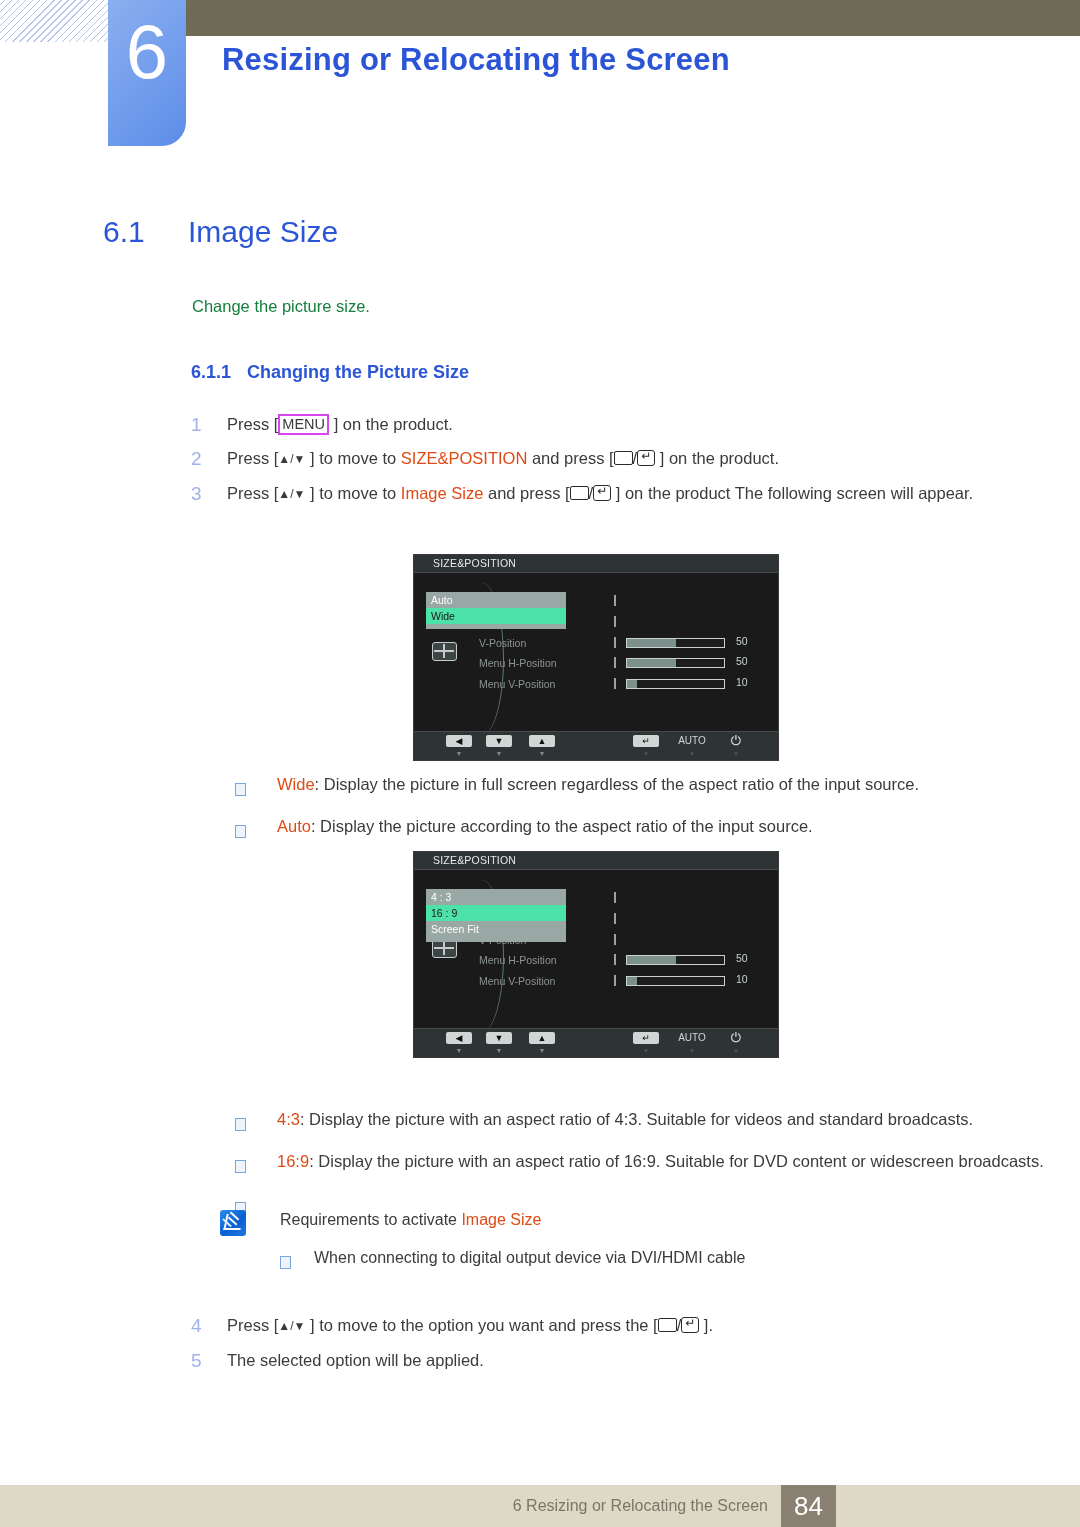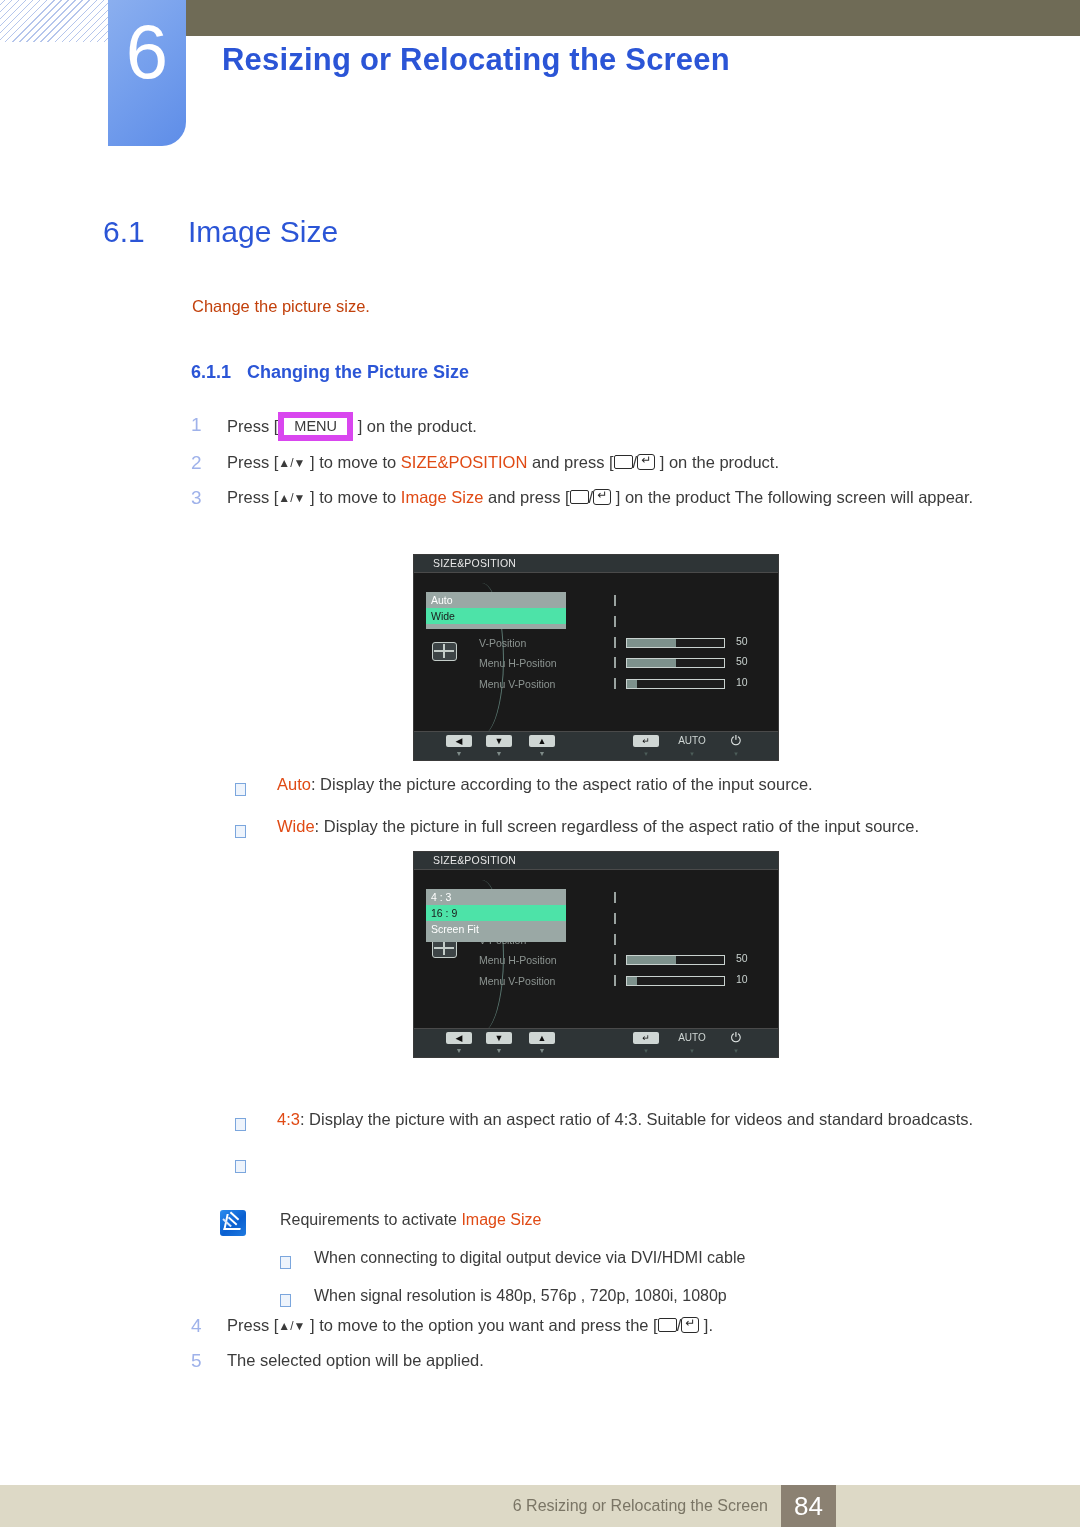--- a/index.html
+++ b/index.html
@@ -85,21 +85,21 @@
     left: 188px;
     top: 215px;
     font-size: 30px;
     color: #2b55d6;
   }
   .intro-text {
     position: absolute;
     left: 192px;
     top: 297px;
     font-size: 16.5px;
-    color: #c2410c;
+    color: #15803d;
   }
   .subsec {
     position: absolute;
     left: 191px;
     top: 362px;
     font-size: 18px;
     color: #2b55d6;
     font-weight: bold;
   }
   .subsec-num { margin-right: 16px; }
@@ -119,22 +119,22 @@
     width: 36px;
     flex: 0 0 36px;
     color: #9fb2ea;
     font-size: 19px;
     line-height: 25px;
   }
   .step-body { flex: 1; }
   .kw-orange { color: #e04a14; }
   .kw-menu {
     display: inline-block;
-    border: 6px solid #d946ef;
-    padding: 0 10px;
+    border: 2px solid #d946ef;
+    padding: 0 2px;
     font-size: 14.5px;
     line-height: 17px;
     vertical-align: 1px;
   }
   .btn-arrows {
     font-size: 12px;
     letter-spacing: 0px;
     vertical-align: 1px;
   }
   .ico-src {
@@ -553,25 +553,25 @@
       <div class="osd-btn" style="left: 304px; width: 36px;">
         <span class="glyph pw">⏻</span>
         <span class="sub dim">▾</span>
       </div>
     </div>
   </div>
 
 <div class="bullets" id="bullets-top" style="left:235px; top:772px;">
     <div class="bullet">
       <div class="bullet-mark"><span></span></div>
-      <div class="bullet-body"><span class="kw-orange">Auto</span><span>: Display the picture according to the aspect ratio of the input source.</span></div>
+      <div class="bullet-body"><span class="kw-orange">Wide</span><span>: Display the picture in full screen regardless of the aspect ratio of the input source.</span></div>
     </div>
     <div class="bullet">
       <div class="bullet-mark"><span></span></div>
-      <div class="bullet-body"><span class="kw-orange">Wide</span><span>: Display the picture in full screen regardless of the aspect ratio of the input source.</span></div>
+      <div class="bullet-body"><span class="kw-orange">Auto</span><span>: Display the picture according to the aspect ratio of the input source.</span></div>
     </div>
   </div>
 
 <div class="osd osd-2" id="osd-2">
     <div class="osd-titlebar"></div>
     <div class="osd-title">SIZE&amp;POSITION</div>
     <div class="osd-sideicon">
       <i class="vbar"></i>
       <i class="hbar"></i>
     </div>
@@ -642,39 +642,39 @@
     </div>
   </div>
 
 <div class="bullets" id="bullets-bottom" style="left:235px; top:1069px;margin-top:38px;">
     <div class="bullet">
       <div class="bullet-mark"><span></span></div>
       <div class="bullet-body"><span class="kw-orange">4:3</span><span>: Display the picture with an aspect ratio of 4:3. Suitable for videos and standard broadcasts.</span></div>
     </div>
     <div class="bullet">
       <div class="bullet-mark"><span></span></div>
+      <div class="bullet-body"><span class="kw-orange">16:9</span><span>: Display the picture with an aspect ratio of 16:9. Suitable for DVD content or widescreen broadcasts.</span></div>
+    </div>
+    <div class="bullet">
+      <div class="bullet-mark"><span></span></div>
     </div>
   </div>
 
 <div class="note">
   <div class="note-head">
     <div class="note-icon"></div>
     <div class="note-text">
       <span>Requirements to activate </span><span class="kw-orange">Image Size</span>
     </div>
   </div>
   <div class="note-subs" id="note-subs">
       <div class="note-sub">
         <div class="bullet-mark"><span></span></div>
         <div>When connecting to digital output device via DVI/HDMI cable</div>
       </div>
-      <div class="note-sub">
-        <div class="bullet-mark"><span></span></div>
-        <div>When signal resolution is 480p, 576p , 720p, 1080i, 1080p</div>
-      </div>
     </div>
 </div>
 
 <div class="steps-end" id="steps-bottom">
     <div class="step">
       <div class="step-num">4</div>
       <div class="step-body"><span>Press [</span><span class="btn-arrows">▲/▼</span><span> ] to move to the option you want and press the [</span><span class="ico-src"></span><span>/</span><span class="ico-enter"></span><span> ].</span></div>
     </div>
     <div class="step">
       <div class="step-num">5</div>

